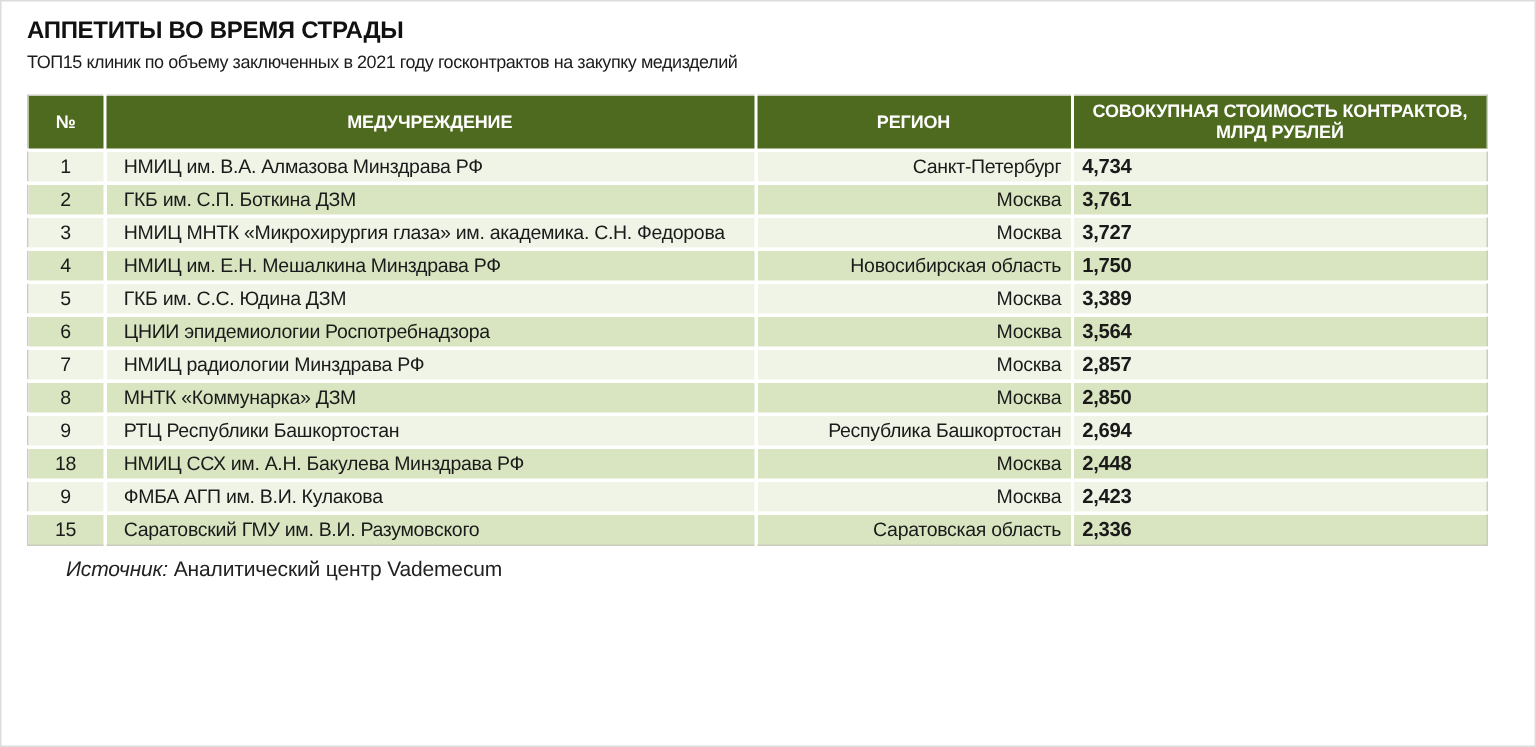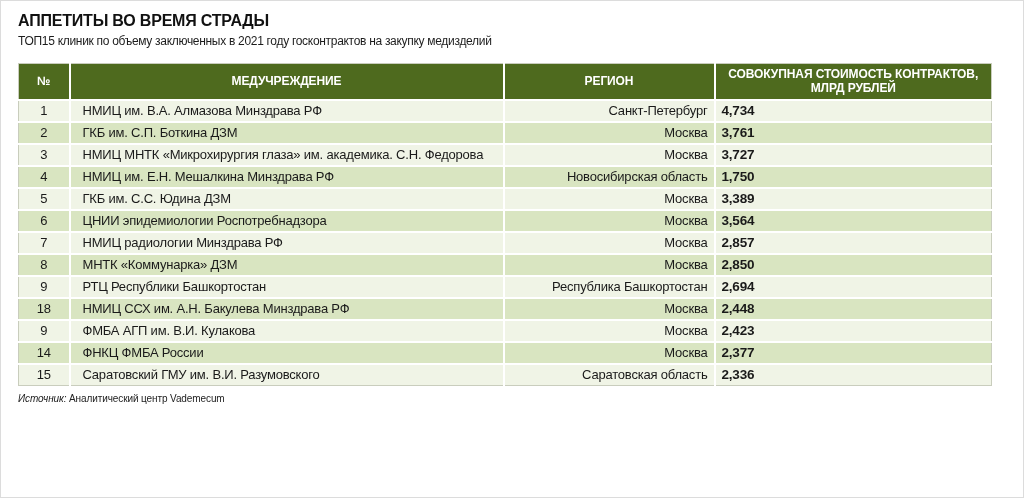--- a/index.html
+++ b/index.html
@@ -72,23 +72,24 @@
   .rank-table td:last-child { border-right: none; }
   .rank-table tbody tr:last-child td { border-bottom: none; }
   .rank-table tbody tr:nth-child(odd) td  { background: #f0f4e6; }
   .rank-table tbody tr:nth-child(even) td { background: #d9e5c1; }
   .rank-table td.num    { text-align: center; }
   .rank-table td.clinic { text-align: left; padding-left: 12px; }
   .rank-table td.region { text-align: right; }
   .rank-table td.value  { text-align: left; font-weight: bold; font-size: 13.5px; }
   .source {
     margin-top: 7px;
-    font-size: 10px;
+    font-size: 14px;
     color: #222;
     letter-spacing: -0.1px;
+    margin-left: 26px;
   }
   .source .src-label { font-style: italic; }
 </style>
 </head>
 <body>
 
 <div class="page">
 
   <div class="title">АППЕТИТЫ ВО ВРЕМЯ СТРАДЫ</div>
   <div class="subtitle">ТОП15 клиник по объему заключенных в 2021 году госконтрактов на закупку медизделий</div>
@@ -181,26 +182,20 @@
       <td class="value">2,448</td>
     </tr>
 
     <tr>
       <td class="num">9</td>
       <td class="clinic">ФМБА АГП им. В.И. Кулакова</td>
       <td class="region">Москва</td>
       <td class="value">2,423</td>
     </tr>
 
-    <tr>
-      <td class="num">14</td>
-      <td class="clinic">ФНКЦ ФМБА России</td>
-      <td class="region">Москва</td>
-      <td class="value">2,377</td>
-    </tr>
 
     <tr>
       <td class="num">15</td>
       <td class="clinic">Саратовский ГМУ им. В.И. Разумовского</td>
       <td class="region">Саратовская область</td>
       <td class="value">2,336</td>
     </tr>
   </tbody>
   </table>
 

